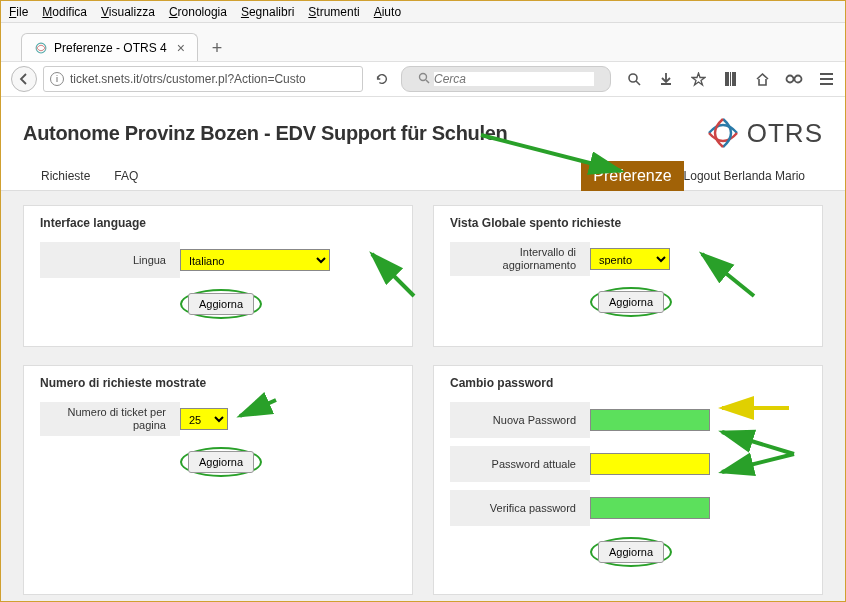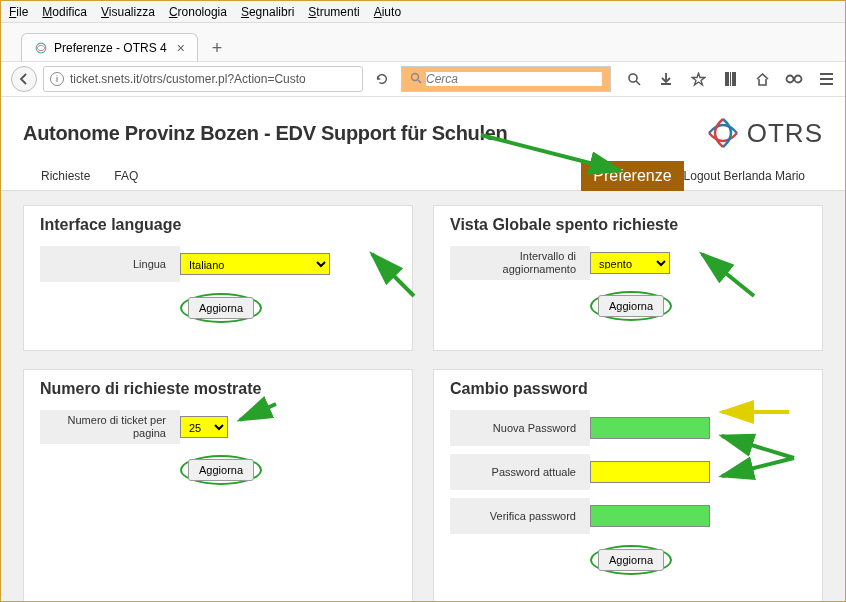--- a/index.html
+++ b/index.html
@@ -14,38 +14,38 @@
 .tab .ico { width: 14px; height: 14px; margin-right: 6px; display:inline-block; }
 .tab .ttl { flex: 1; white-space: nowrap; overflow: hidden; font-size: 12px; }
 .tab .x { margin-left: 10px; font-size: 14px; color: #666; }
 .newtab { width: 26px; height: 26px; display:flex; align-items:center; justify-content:center; font-size: 18px; color:#666; }
 .navbar { display: flex; align-items: center; height: 36px; padding: 4px 10px; border-top: 1px solid #e0e0e0; border-bottom: 1px solid #e0e0e0; gap: 6px; }
 .circle-btn { width: 26px; height: 26px; border: 1px solid #bbb; border-radius: 50%; display:flex; align-items:center; justify-content:center; background:#f7f7f7; color:#666; }
 .urlbox { flex: 0 0 320px; height: 26px; border: 1px solid #ccc; border-radius: 3px; display:flex; align-items:center; padding: 0 6px; background:#fff; }
 .urlbox .info { width:14px; height:14px; border:1px solid #888; border-radius:50%; display:flex; align-items:center; justify-content:center; font-size:9px; margin-right:6px; color:#555;}
 .urlbox input { border:none; outline:none; flex:1; font-size:12px; color:#555; }
 .reload-btn { width:26px; height:26px; display:flex; align-items:center; justify-content:center; color:#555; font-size:14px; }
-.searchbox { flex: 1; height: 26px; border: 1px solid #ccc; border-radius: 0; display:flex; align-items:center; padding: 0 8px; background:#fdba74; }
+.searchbox { flex: 1; height: 26px; border: 1px solid #ccc; border-radius: 9px; display:flex; align-items:center; padding: 0 16px; background:#e5e5e5; }
 .searchbox .mag { color:#888; margin-right:4px; font-size:12px;}
 .searchbox input { border:none; outline:none; flex:1; font-size:12px; font-style: italic; color:#888; }
 .tbicons { display:flex; align-items:center; gap:14px; margin-left:8px; color:#555; }
 .tbicons .ti { width:18px; height:18px; display:flex; align-items:center; justify-content:center; font-size:15px; }
 .page { background:#f0f0f0; height: calc(602px - 22px - 38px - 36px - 2px); overflow:hidden; padding: 0; }
 .header { background:#fff; padding: 18px 22px 10px 22px; display:flex; align-items:center; justify-content:space-between; }
 .header h1 { font-size: 20px; font-weight: bold; color:#333; letter-spacing:-0.3px; }
 .logo { display:flex; align-items:center; }
 .logo-mark { position:relative; width:36px; height:36px; margin-right:6px; }
 .topnav { background:#fff; border-bottom:1px solid #ddd; display:flex; align-items:center; padding: 0 40px; height:30px; position:relative; }
 .topnav .navl { margin-right: 24px; font-size:12px; color:#333; }
 .topnav .right { margin-left:auto; display:flex; align-items:center; }
 .topnav .pref { background:#a16207; color:#fff; padding: 6px 12px; font-size:16px; margin-right:0; }
 .topnav .logout { font-size:12px; color:#333; }
 .content { padding: 14px 22px; display:grid; grid-template-columns: 1fr 1fr; gap: 18px 20px; }
 .panel { background:#fff; border:1px solid #ddd; padding: 10px 16px 16px 16px; position:relative; }
-.panel h3 { font-size:16px; font-weight:bold; color:#333; margin-bottom:12px; }
+.panel h3 { font-size:12px; font-weight:bold; color:#333; margin-bottom:12px; }
 .row { display:flex; align-items:center; margin-bottom:8px; }
 .row label { width: 140px; text-align:right; padding-right:14px; font-size:11px; color:#333; background:#eee; height:36px; display:flex; align-items:center; justify-content:flex-end; }
 .row.nolabelbg label { background:transparent; }
 .sel { height:22px; border:1px solid #888; font-size:11px; padding: 4px 4px; text-decoration: underline; }
 .hl-yellow { background:#ffff00 !important; }
 .hl-green { background:#5ce05c !important; }
 .upd-btn { border:1px solid #999; border-radius:3px; background:#f0f0f0; padding: 4px 10px; font-size:11px; cursor:default; }
 .ellipse-green { border:2px solid #29a029; border-radius: 50%; padding: 2px 6px; display:inline-flex; }
 .footer { text-align:center; font-size:16px; color:#999; padding: 6px 0; background:#f0f0f0;}
 .annot { position:absolute; pointer-events:none; }

